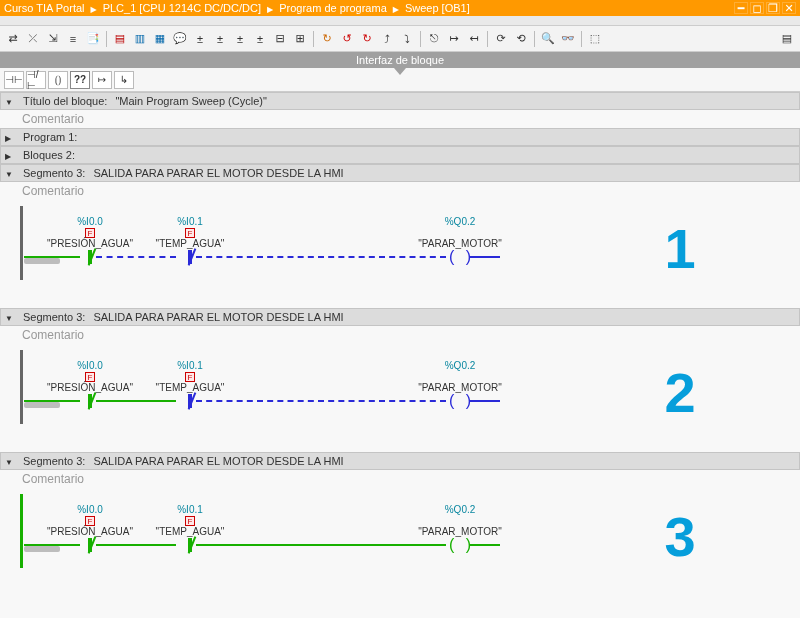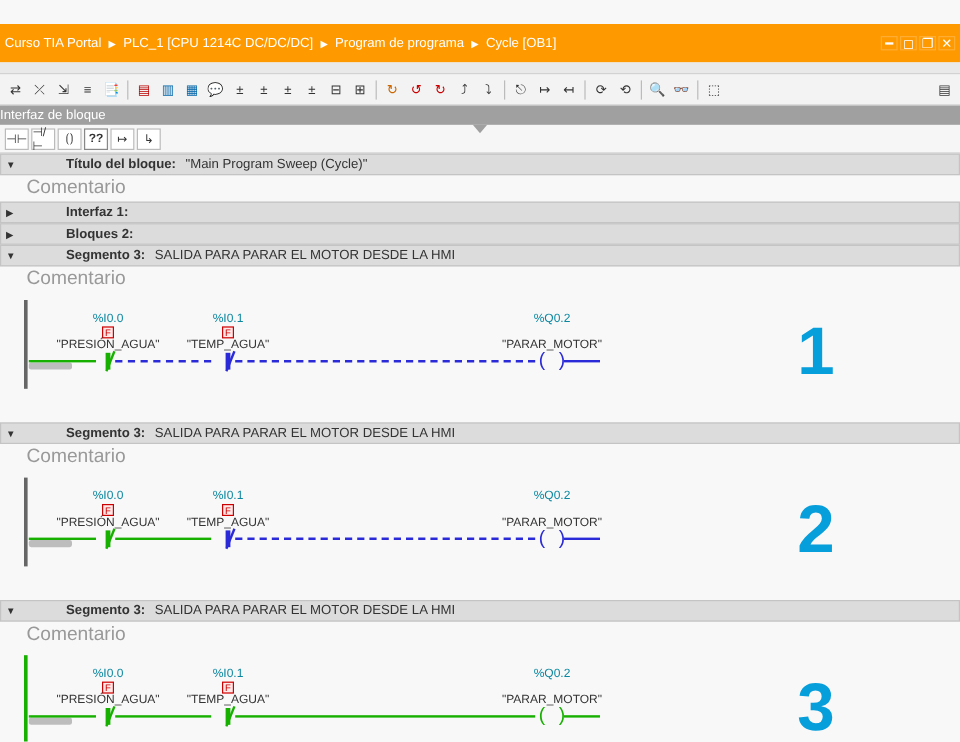--- a/index.html
+++ b/index.html
@@ -1,50 +1,50 @@
 <!DOCTYPE html>
 <html><head>
 <meta charset="utf-8">
 <style>
 * { margin:0; padding:0; box-sizing:border-box; font-family:"Segoe UI","Tahoma",sans-serif; }
 body { background:#f8f8f8; width:800px; height:618px; overflow:hidden; font-size:11px; color:#333; }
 
 
-.titlebar { background:#ff9900; color:#fff; height:32px; display:flex; align-items:center; padding:0 4px; justify-content:space-between; font-size:11px;margin-top:20px; }
+.titlebar { background:#ff9900; color:#fff; height:16px; display:flex; align-items:center; padding:0 4px; justify-content:space-between; font-size:11px; }
 .titlebar .crumbs { display:flex; gap:4px; align-items:center; }
 .titlebar .crumbs span.sep::before { content:"\25B6"; font-size:8px; margin:0 2px; }
 .titlebar .winbtns { display:flex; gap:2px; }
 .titlebar .winbtns div { width:14px; height:12px; border:1px solid #fff3; display:flex; align-items:center; justify-content:center; cursor:pointer; }
 
 
 .toolbar { background:#e9e9e9; border-bottom:1px solid #ccc; display:flex; align-items:center; padding:2px 4px; gap:2px; }
 .toolbar.tb1 { height:10px; }
 .toolbar.tb2 { height:26px; flex-wrap:nowrap; background:#f3f3f3; }
 .tb-btn { width:18px; height:18px; display:flex; align-items:center; justify-content:center; border:1px solid transparent; border-radius:2px; cursor:pointer; font-size:11px; }
 .tb-sep { width:1px; height:16px; background:#bbb; margin:0 2px; }
 .tb-right { margin-left:auto; }
 
 
-.iface { background:#a0a0a0; color:#fff; text-align:left; font-size:11px; height:16px; line-height:16px; position:relative; }
+.iface { background:#a0a0a0; color:#fff; text-align:center; font-size:11px; height:16px; line-height:16px; position:relative; }
 .iface .chev { position:absolute; left:50%; bottom:-7px; transform:translateX(-50%); width:0; height:0; border-left:6px solid transparent; border-right:6px solid transparent; border-top:7px solid #a0a0a0; }
 
 
 .symbar { height:24px; background:#f6f6f6; display:flex; align-items:center; gap:2px; padding:0 4px; border-bottom:1px solid #ccc; }
 .sym-btn { width:20px; height:18px; border:1px solid #bbb; background:#fff; display:flex; align-items:center; justify-content:center; font-size:10px; cursor:pointer; }
 .sym-btn.boxed { border:1px solid #888; }
 .sym-btn .q { font-weight:bold; }
 
 
 .seg-head { background:#dcdcdc; border:1px solid #c4c4c4; display:flex; align-items:center; height:18px; padding:0 4px; gap:8px; font-size:11px; cursor:pointer; }
 .seg-head .arrow { width:10px; display:inline-block; }
 .seg-head .arrow.collapsed::before { content:"\25B6"; font-size:8px; }
 .seg-head .arrow.expanded::before { content:"\25BC"; font-size:8px; }
-.seg-head .lbl { font-weight:bold;margin-left:32px; }
+.seg-head .lbl { font-weight:normal; }
 .seg-head .desc { font-weight:normal; }
-.comentario { color:#999; font-size:16px; padding:2px 0 2px 22px; }
+.comentario { color:#999; font-size:12px; padding:2px 0 2px 22px; }
 
 
 .lad-wrap { display:flex; align-items:flex-start; }
 .lad { position:relative; height:74px; margin:6px 0 16px 20px; width:560px; }
 .lad .rail { position:absolute; left:0; top:0; bottom:0; width:3px; }
 .lad .rail.green { background:#17b000; }
 .lad .rail.gray { background:#666; }
 .lad .hwire { position:absolute; top:50px; height:0; border-top:2px solid; }
 .lad .hwire.green { border-color:#17b000; }
 .lad .hwire.dblue { border-color:#2a2ad8; border-top-style:dashed; }
@@ -74,21 +74,21 @@
 <body>
 
 <div class="titlebar">
   <div class="crumbs">
     <span>Curso TIA Portal</span>
     <span class="sep"></span>
     <span>PLC_1 [CPU 1214C DC/DC/DC]</span>
     <span class="sep"></span>
     <span>Program de programa</span>
     <span class="sep"></span>
-    <span>Cycle [OB1]</span>
+    <span>Sweep [OB1]</span>
   </div>
   <div class="winbtns">
     <div>━</div>
     <div>◻</div>
     <div>❐</div>
     <div>✕</div>
   </div>
 </div>
 
 <div class="toolbar tb1"></div>
@@ -149,21 +149,21 @@
 
 <div class="seg-head">
   <span class="arrow expanded"></span>
   <span class="lbl">Título del bloque:</span>
   <span class="desc">"Main Program Sweep (Cycle)"</span>
 </div>
 <div class="comentario">Comentario</div>
 
 <div class="seg-head">
   <span class="arrow collapsed"></span>
-  <span class="lbl">Interfaz 1:</span>
+  <span class="lbl">Program 1:</span>
 </div>
 
 <div class="seg-head">
   <span class="arrow collapsed"></span>
   <span class="lbl">Bloques 2:</span>
 </div>
 
 <div class="seg-head">
   <span class="arrow expanded"></span>
   <span class="lbl">Segmento 3:</span>

